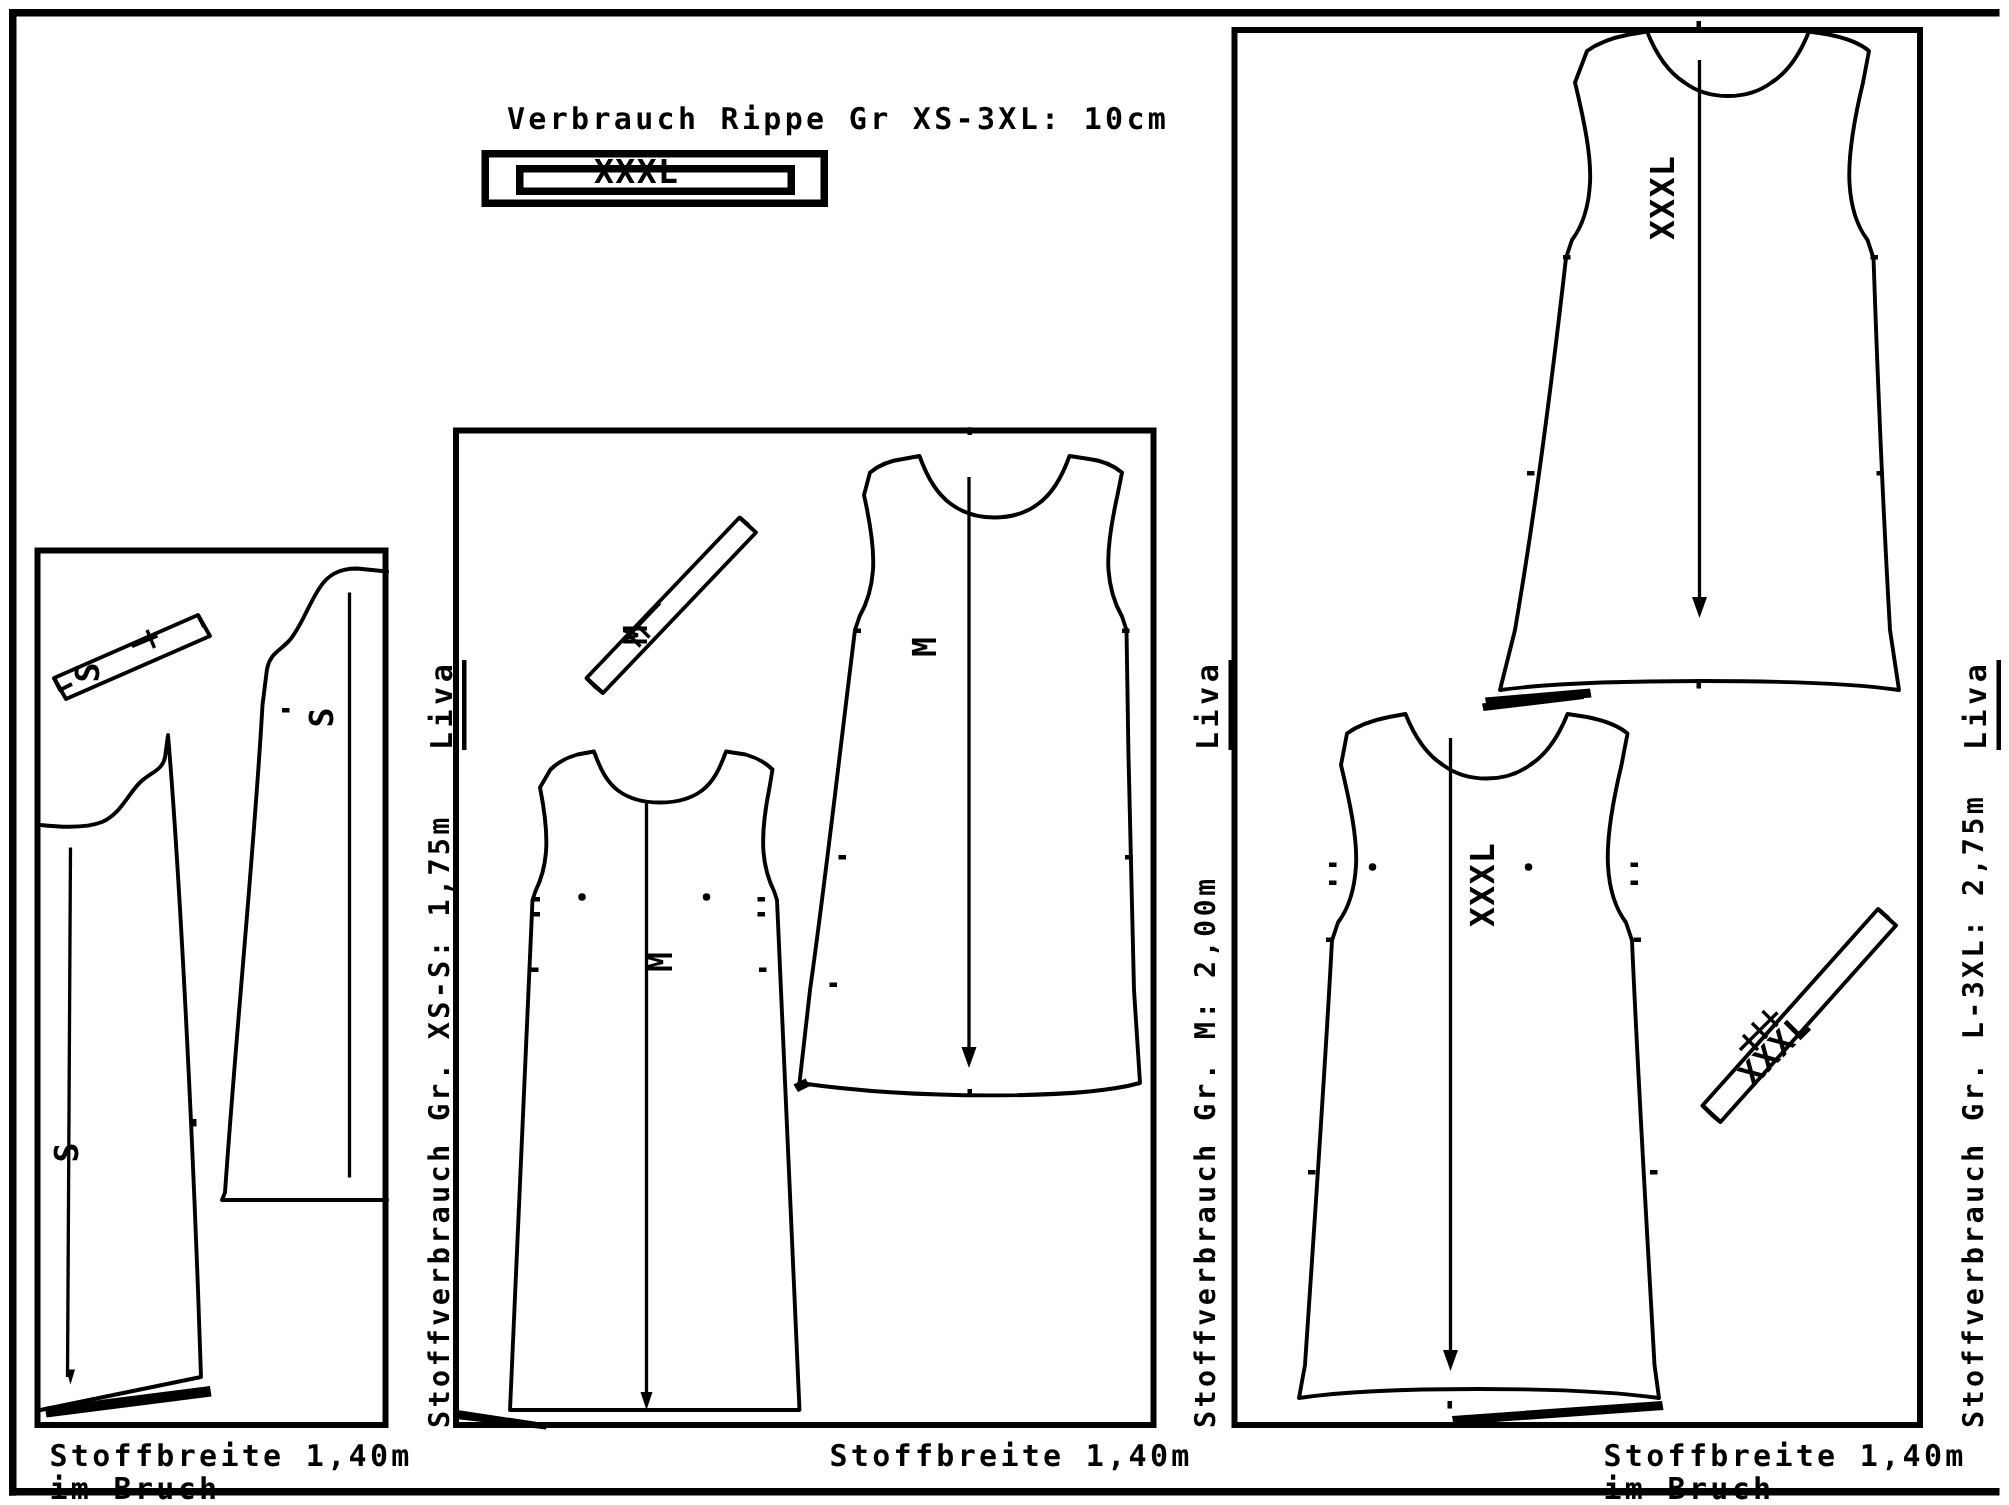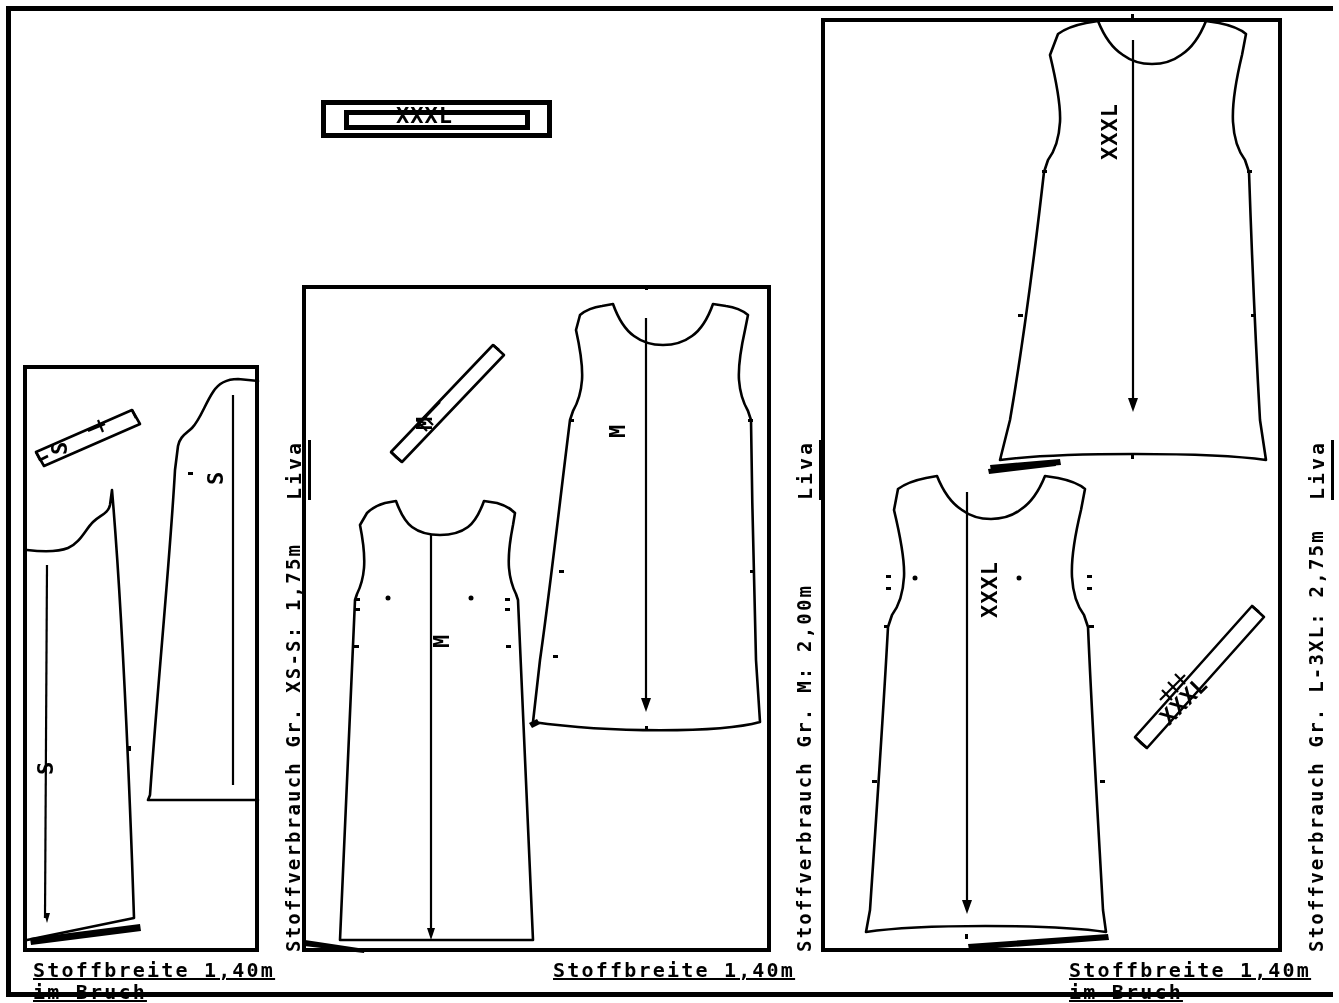--- a/index.html
+++ b/index.html
@@ -38,21 +38,20 @@
     color: #000;
   }
   .title-text {
     font-size: 20px;
     letter-spacing: 2.2px;
   }
   .caption-text {
     font-size: 20px;
     letter-spacing: 2.2px;
     line-height: 24px;
-    text-decoration: underline;
   }
   .side-text {
     font-size: 19px;
     letter-spacing: 2.2px;
     transform-origin: 0 0;
   }
   .brand-text {
     font-size: 20px;
     letter-spacing: 3px;
     border-bottom: 3px solid #000;
@@ -121,20 +120,21 @@
     stroke: none;
   }
 </style>
 </head>
 <body>
 
 <div id="page">
 
   <div class="outer-frame"></div>
 
+  <div class="txt title-text" style="left:338px; top:67px;">Verbrauch Rippe Gr XS-3XL: 10cm</div>
 
   <div class="rib-outer" style="left:321px; top:100px; width:231px; height:38px;"></div>
   <div class="rib-inner" style="left:344px; top:110px; width:186px; height:20px;"></div>
   <div class="piece-label" style="left:396px; top:103px;">XXXL</div>
 
   <div class="panel" style="left:23px; top:365px; width:236px; height:587px;"></div>
 
   <div class="txt side-text" style="left:282px; top:952px; transform:rotate(-90deg);">Stoffverbrauch Gr. XS-S: 1,75m</div>
 
   <div class="txt brand-text" style="left:282px; top:500px; transform-origin:0 0; transform:rotate(-90deg);">Liva</div>

